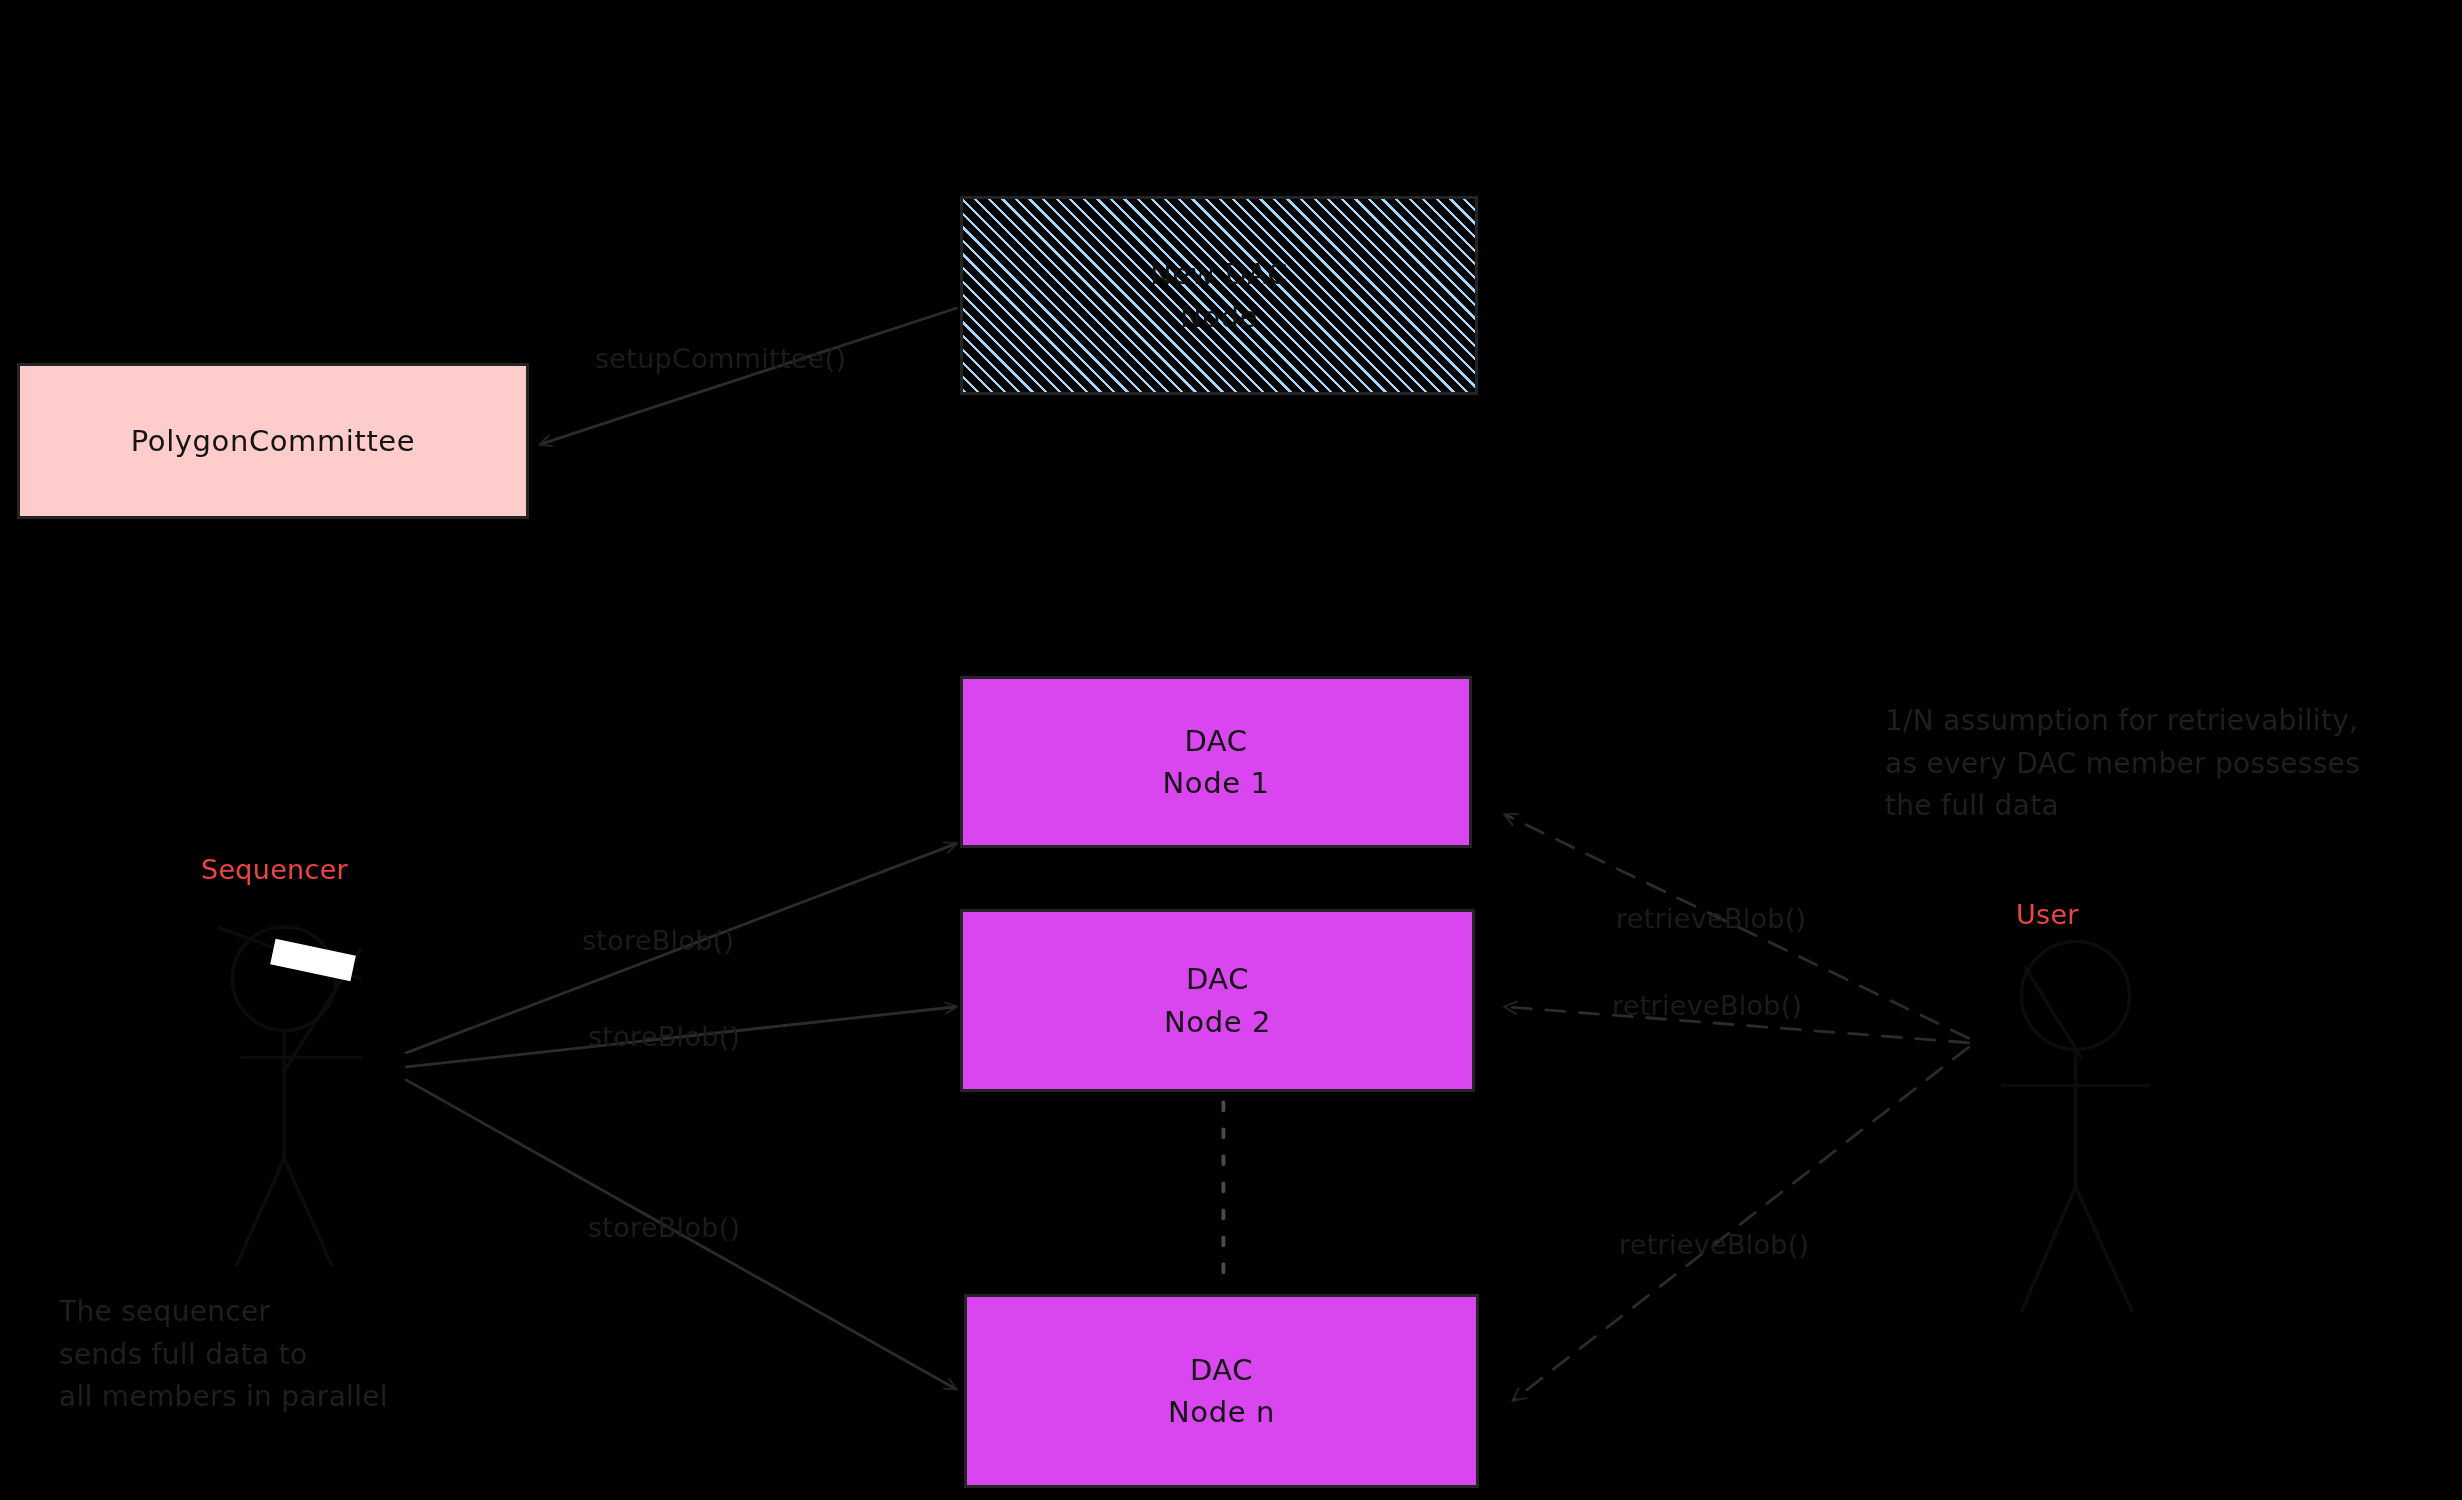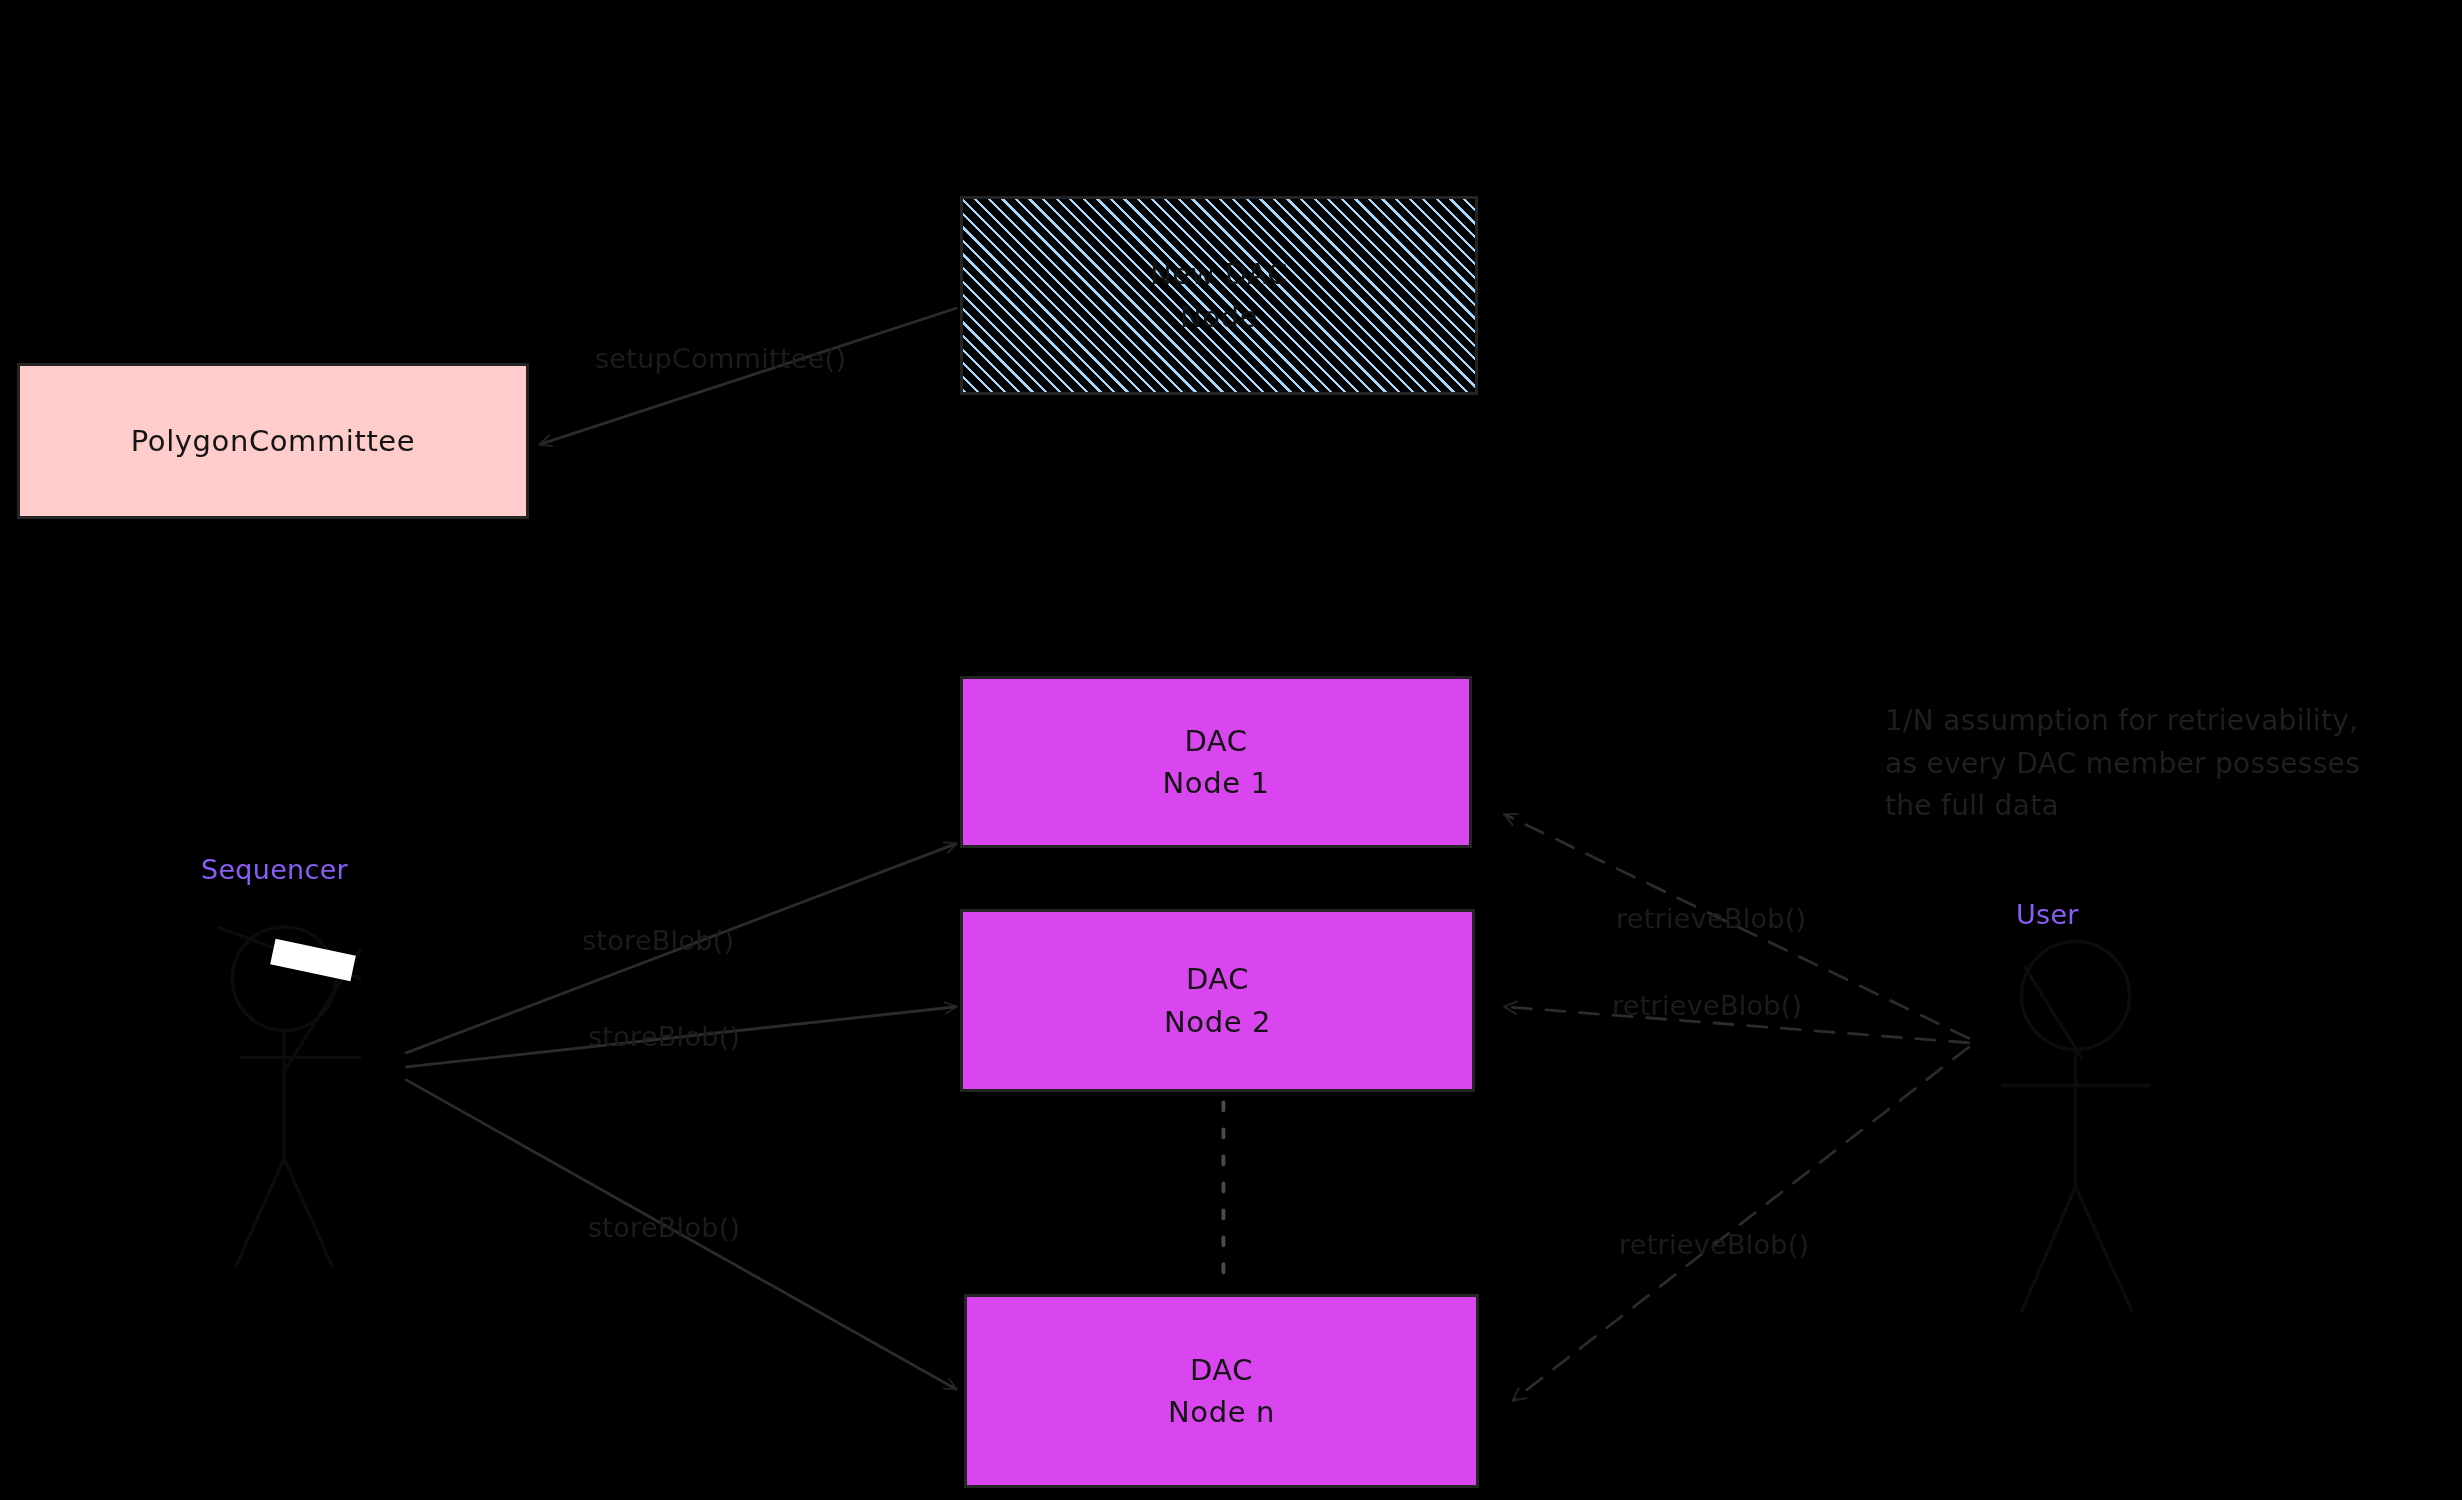--- a/index.html
+++ b/index.html
@@ -66,21 +66,21 @@
     font-family: "DejaVu Sans", sans-serif;
     font-size: 27px;
     color: #1c1c1c;
     white-space: nowrap;
     letter-spacing: 0.3px;
   }
   .actor-label {
     position: absolute;
     font-family: "DejaVu Sans", sans-serif;
     font-size: 27px;
-    color: #8b5cf6;
+    color: #ef4444;
     white-space: nowrap;
     letter-spacing: 0.3px;
   }
   .highlight-chip {
     position: absolute;
     background: #ffffff;
     transform: rotate(12deg);
   }
 </style>
 </head>
@@ -144,20 +144,23 @@
       <line x1="3690" y1="2110" x2="3790" y2="2330"></line>
       <line x1="3600" y1="1720" x2="3700" y2="1880"></line>
     </g>
   </svg>
 
 
   <div class="anno" style="left:1885px; top:700px; width:563px;">1/N assumption for retrievability,
 as every DAC member possesses
 the full data</div>
 
+  <div class="anno" style="left:59px; top:1291px; width:439px;">The sequencer
+sends full data to
+all members in parallel</div>
 
   <div class="node-box box-hatch" style="left:960px; top:196px; width:518px; height:199px;">
     <div class="line">New DAC</div>
     <div class="line">Node</div>
   </div>
 
   <div class="node-box box-pink" style="left:17px; top:363px; width:512px; height:156px;">
     <div class="line">PolygonCommittee</div>
   </div>
 

